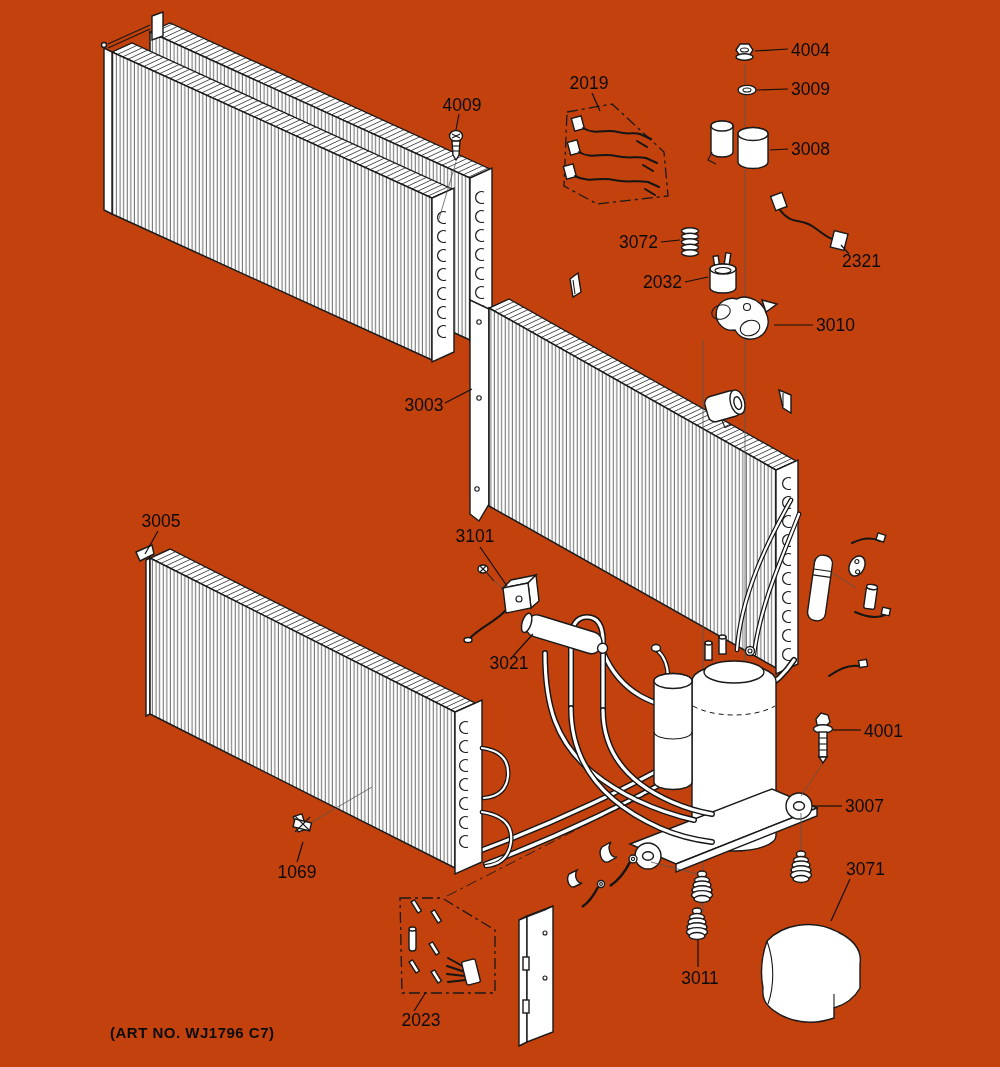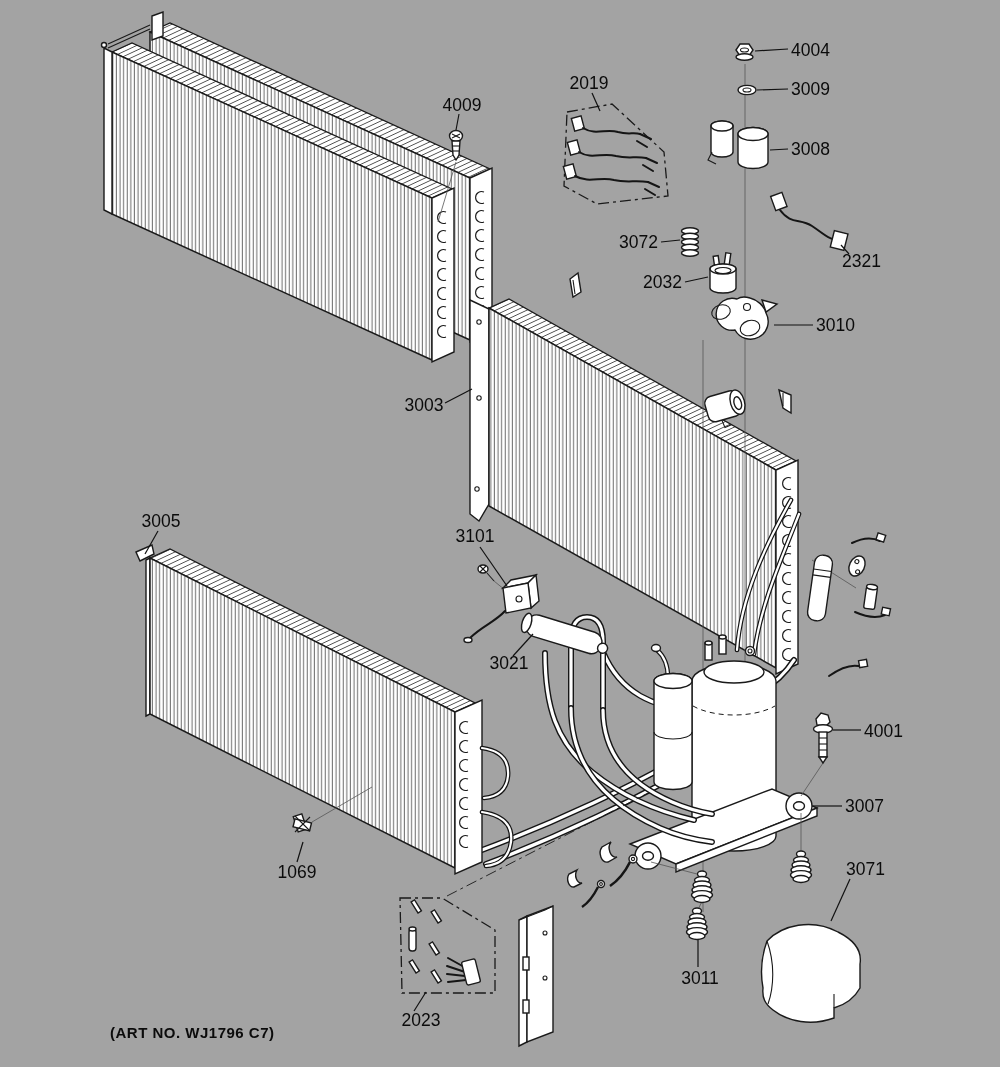--- a/index.html
+++ b/index.html
@@ -1,16 +1,16 @@
 <!DOCTYPE html>
 <html><head>
 <meta charset="utf-8">
 <style>
   html,body{margin:0;padding:0;background:#ffffff;}
-  .stage{width:1000px;height:1067px;position:relative;background:#a3a3a3;overflow:hidden;}
+  .stage{width:1000px;height:1067px;position:relative;background:#c2410c;overflow:hidden;}
   svg{display:block;}
   .callout{font-family:"Liberation Sans","DejaVu Sans",sans-serif;font-size:17.5px;fill:#0b0b0b;}
   .footer{font-family:"Liberation Sans","DejaVu Sans",sans-serif;font-size:15px;font-weight:bold;fill:#0b0b0b;letter-spacing:.5px;}
   .ol{fill:#ffffff;stroke:#1a1a1a;stroke-width:1.4;}
   .thin{fill:none;stroke:#1a1a1a;stroke-width:1.1;}
   .hair{fill:none;stroke:#555;stroke-width:0.8;}
   .leader{fill:none;stroke:#111;stroke-width:1.2;}
   .tubeO{fill:none;stroke:#151515;stroke-width:6;stroke-linecap:round;}
   .tubeI{fill:none;stroke:#ffffff;stroke-width:3.2;stroke-linecap:round;}
   .tubeOs{fill:none;stroke:#151515;stroke-width:4.6;stroke-linecap:round;}

